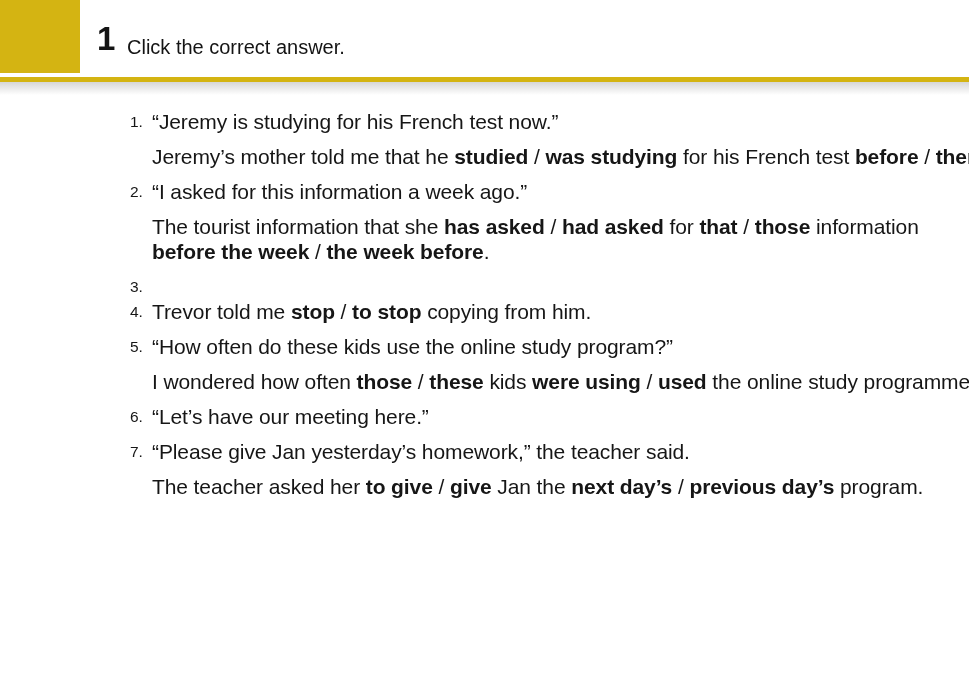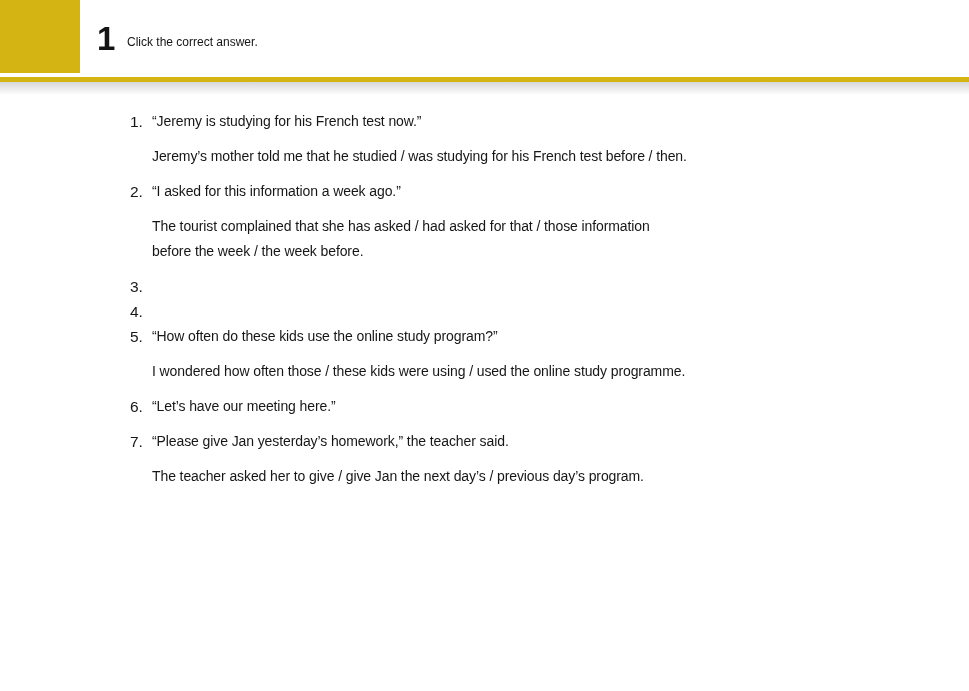--- a/index.html
+++ b/index.html
@@ -27,21 +27,21 @@
     left: 97px; top: 22px;
     font-size: 33px;
     font-weight: bold;
     line-height: 1;
     color: #141414;
   }
 
   .instruction {
     position: absolute;
     left: 127px; top: 35px;
-    font-size: 12px;
+    font-size: 20px;
     line-height: 1.2;
     color: #141414;
   }
 
   .rule {
     position: absolute;
     left: 0; top: 77px;
     width: 100%; height: 5px;
     background: #d4b412;
   }
@@ -66,27 +66,27 @@
     width: 22px;
     font-size: 15.5px;
     line-height: 25px;
     letter-spacing: -0.1px;
   }
 
   .body { flex: 1 1 auto; min-width: 0; }
 
   .body p {
     margin: 0 0 10px 0;
-    font-size: 14px;
+    font-size: 21px;
     line-height: 25px;
     letter-spacing: -0.1px;
     white-space: nowrap;
   }
 
-  .body p strong { font-weight: normal; }
+  .body p strong { font-weight: bold; }
 </style>
 </head>
 <body>
 
 <div class="page">
   <div class="corner-square" style="background-color: rgb(212, 180, 18);"></div>
 
   <div class="header-num">1</div>
 
   <div class="instruction">Click the correct answer.</div>
@@ -99,31 +99,32 @@
         <div class="num">1.</div>
         <div class="body">
           <p class="quote">“Jeremy is studying for his French test now.”</p>
           <p class="answer"><span>Jeremy’s mother told me that he </span><strong>studied</strong><span> / </span><strong>was studying</strong><span> for his French test </span><strong>before</strong><span> / </span><strong>then</strong><span>.</span></p>
         </div>
       </div>
       <div class="item">
         <div class="num">2.</div>
         <div class="body">
           <p class="quote">“I asked for this information a week ago.”</p>
-          <p class="answer"><span>The tourist complained that she </span><strong>has asked</strong><span> / </span><strong>had asked</strong><span> for </span><strong>that</strong><span> / </span><strong>those</strong><span> information</span><br><strong>before the week</strong><span> / </span><strong>the week before</strong><span>.</span></p>
+          <p class="answer"><span>The tourist information that she </span><strong>has asked</strong><span> / </span><strong>had asked</strong><span> for </span><strong>that</strong><span> / </span><strong>those</strong><span> information</span><br><strong>before the week</strong><span> / </span><strong>the week before</strong><span>.</span></p>
         </div>
       </div>
       <div class="item">
         <div class="num">3.</div>
         <div class="body">
         </div>
       </div>
       <div class="item">
         <div class="num">4.</div>
         <div class="body">
+          <p class="answer"><span>Trevor told me </span><strong>stop</strong><span> / </span><strong>to stop</strong><span> copying from him.</span></p>
         </div>
       </div>
       <div class="item">
         <div class="num">5.</div>
         <div class="body">
           <p class="quote">“How often do these kids use the online study program?”</p>
           <p class="answer"><span>I wondered how often </span><strong>those</strong><span> / </span><strong>these</strong><span> kids </span><strong>were using</strong><span> / </span><strong>used</strong><span> the online study programme.</span></p>
         </div>
       </div>
       <div class="item">

